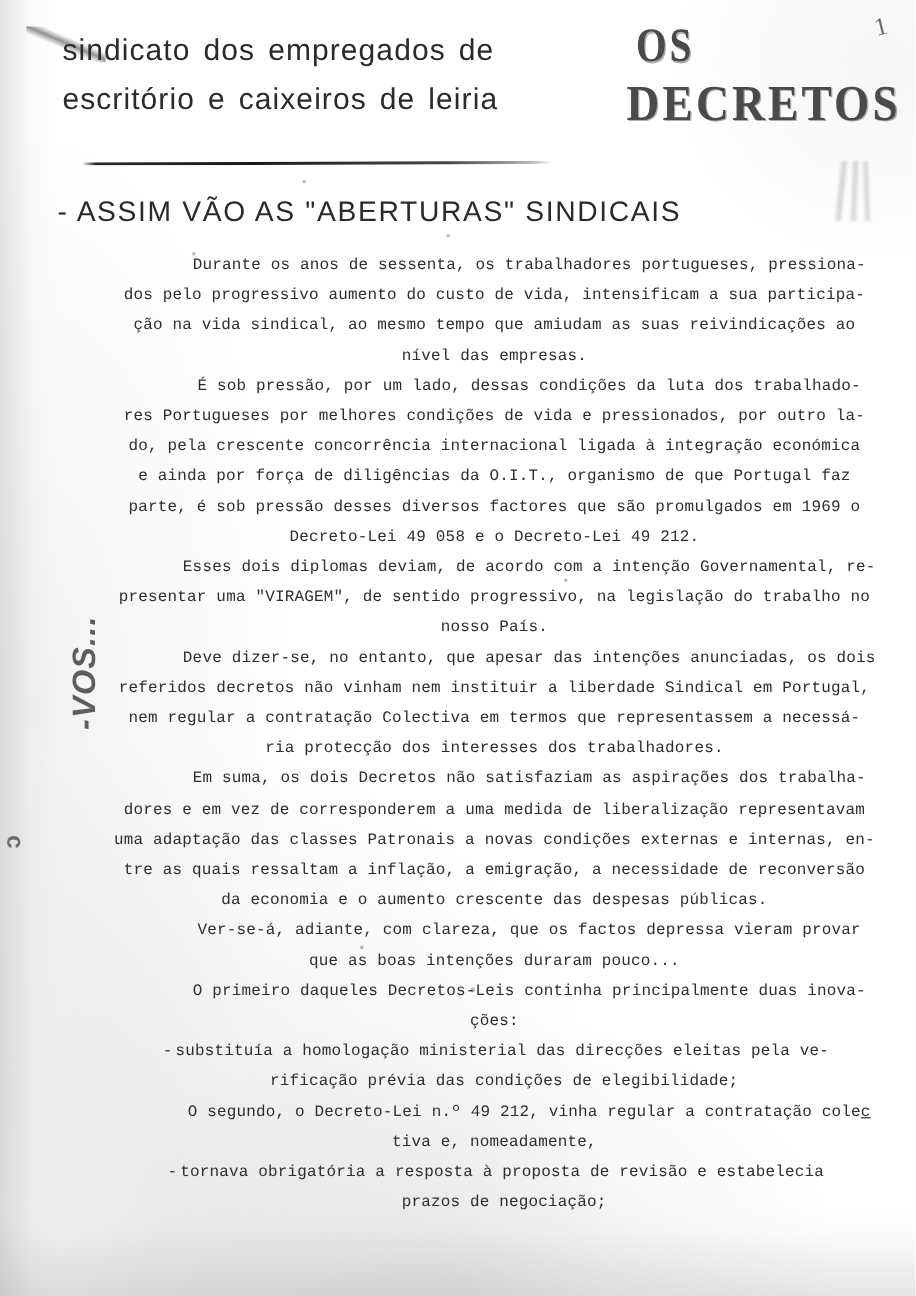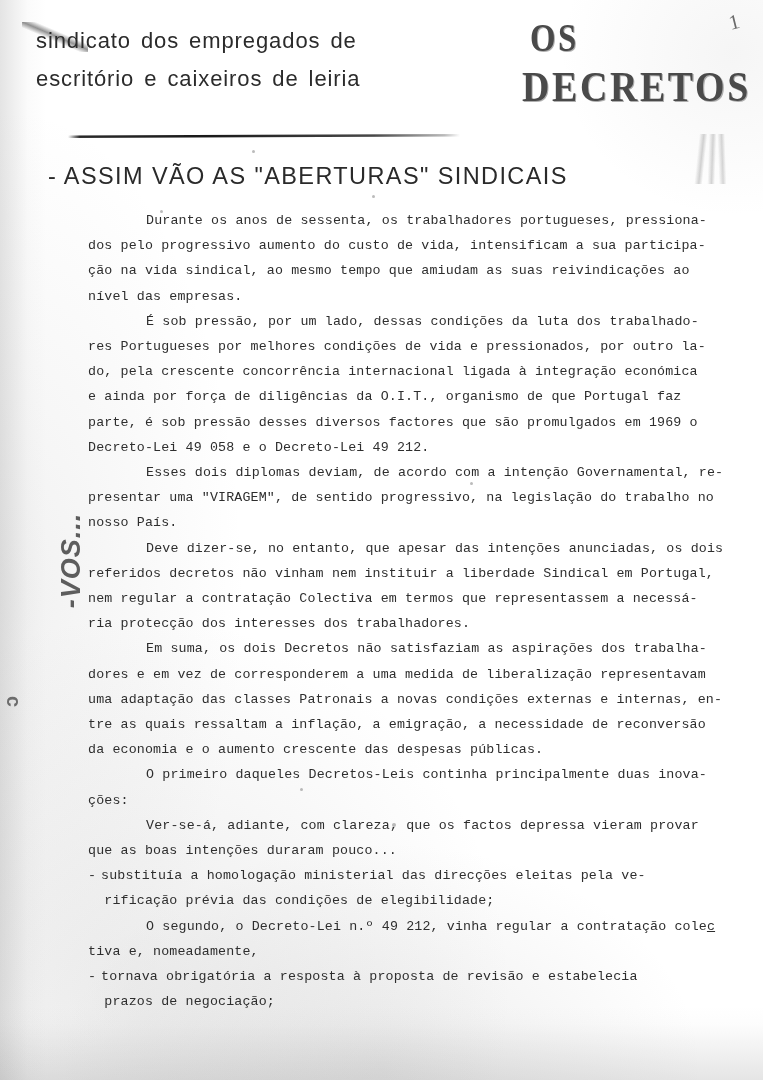--- a/index.html
+++ b/index.html
@@ -69,26 +69,27 @@
 
   
   .letterhead {
     position: absolute;
     left: 36px;
     top: 30px;
     width: 420px;
   }
   .letterhead-line {
     font-family: "Liberation Sans", sans-serif;
-    font-size: 22px;
+    font-size: 25px;
     color: #2b2b2b;
     letter-spacing: 0.9px;
     word-spacing: 3px;
     line-height: 1.0;
     white-space: nowrap;
+    margin-left: 16px;
   }
   .letterhead-line.second { margin-top: 16px; }
   .letterhead-rule {
     position: absolute;
     left: 32px;
     top: 104px;
     width: 392px;
     height: 4px;
     background: linear-gradient(90deg,
         rgba(40,40,40,0) 0%,
@@ -153,20 +154,21 @@
   .body-text {
     position: absolute;
     left: 88px;
     top: 208px;
     width: 648px;
     font-family: "Liberation Mono", "DejaVu Sans Mono", monospace;
     font-size: 13.3px;
     line-height: 25.2px;
     color: #2e2e2e;
     letter-spacing: 0.15px;
+    text-align: center;
   }
   .body-text p {
     margin: 0;
     white-space: pre-wrap;
   }
   .para { text-indent: 58px; }
 
   .list-item {
     margin-left: 58px;
     text-indent: 0;
@@ -257,24 +259,24 @@
 nosso País.</p>
     <p class="para">Deve dizer-se, no entanto, que apesar das intenções anunciadas, os dois
 referidos decretos não vinham nem instituir a liberdade Sindical em Portugal,
 nem regular a contratação Colectiva em termos que representassem a necessá-
 ria protecção dos interesses dos trabalhadores.</p>
     <p class="para">Em suma, os dois Decretos não satisfaziam as aspirações dos trabalha-
 dores e em vez de corresponderem a uma medida de liberalização representavam
 uma adaptação das classes Patronais a novas condições externas e internas, en-
 tre as quais ressaltam a inflação, a emigração, a necessidade de reconversão
 da economia e o aumento crescente das despesas públicas.</p>
+    <p class="para">Ver-se-á, adiante, com clareza, que os factos depressa vieram provar
+que as boas intenções duraram pouco...</p>
     <p class="para">O primeiro daqueles Decretos-Leis continha principalmente duas inova-
 ções:</p>
-    <p class="para">Ver-se-á, adiante, com clareza, que os factos depressa vieram provar
-que as boas intenções duraram pouco...</p>
 
     <p class="list-item"><span class="dash">-</span><span>substituía a homologação ministerial das direcções eleitas pela ve-
   rificação prévia das condições de elegibilidade;</span></p>
 
     <p class="para"><span>O segundo, o Decreto-Lei n.º 49 212, vinha regular a contratação cole</span><span class="under-c">c</span><span>
 tiva e, nomeadamente,</span></p>
 
     <p class="list-item"><span class="dash">-</span><span>tornava obrigatória a resposta à proposta de revisão e estabelecia
   prazos de negociação;</span></p>
 

